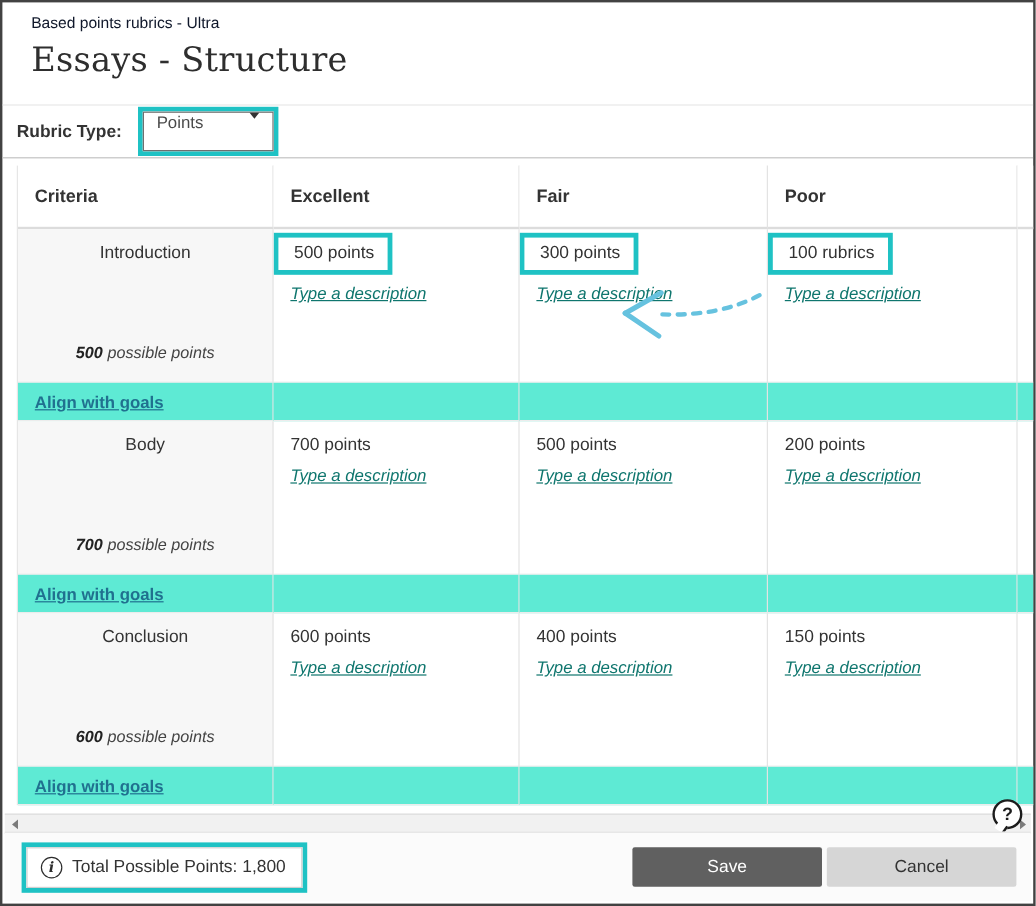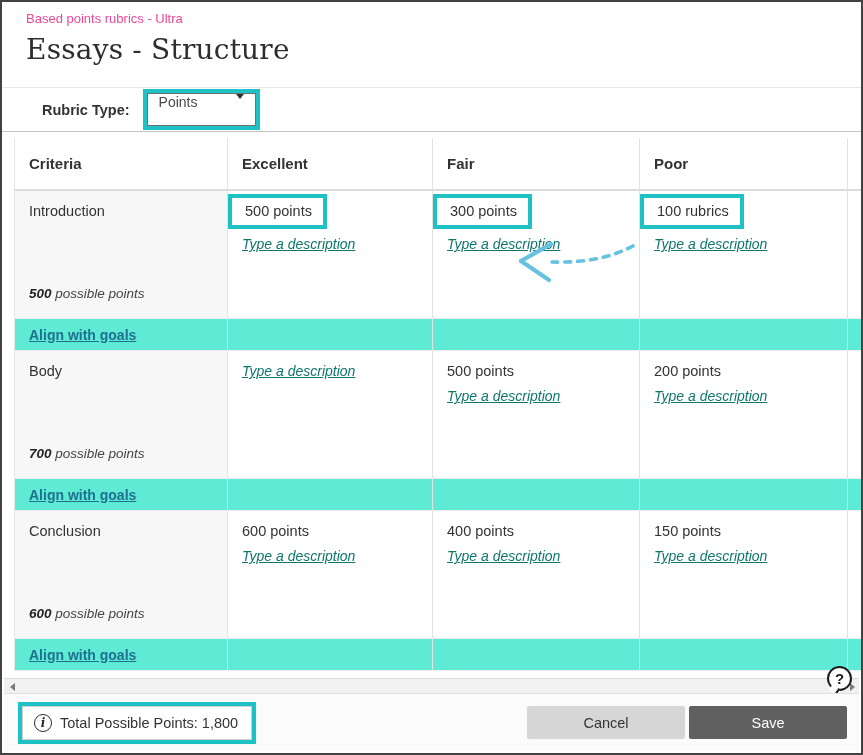--- a/index.html
+++ b/index.html
@@ -7,35 +7,35 @@
   body {
     font-family:"Liberation Sans", sans-serif;
     background:#fff;
     border:2px solid #424242;
     position:relative;
     overflow:hidden;
     color:#333;
   }
   
   .top-header { padding:9px 24px 0 24px; height:86px; border-bottom:1px solid #e8e8e8; }
-  .breadcrumb { font-size:13px; color:#ec4899; }
+  .breadcrumb { font-size:13px; color:#0f172a; }
   .page-title { font-family:"DejaVu Serif", serif; font-size:28px; font-weight:400; color:#2e2e2e; margin-top:7px; letter-spacing:.2px; }
   
-  .type-bar { height:44px; display:flex; align-items:center; padding-left:40px; border-bottom:1px solid #c3c3c3; }
+  .type-bar { height:44px; display:flex; align-items:center; padding-left:12px; border-bottom:1px solid #c3c3c3; }
   .type-label { font-size:14.5px; font-weight:bold; color:#333; margin-right:13px; }
   .hl { border:4px solid #1fc2c4; background:#fff; }
   .dropdown { width:109px; height:33px; border:1px solid #6f6f6f; background:#fff; display:flex; align-items:flex-start; justify-content:space-between; padding:0 11px; cursor:pointer; }
   .dropdown-value { font-size:14px; color:#4a4a4a; }
   .caret { width:0; height:0; border-left:4px solid transparent; border-right:4px solid transparent; border-top:5px solid #333; }
   
   .rubric { margin:6px 0 0 12px; width:849px; display:grid;
             grid-template-columns:213px 205px 207px 208px 1fr;
             grid-template-rows:53px 128px 32px 128px 32px 128px 32px;
             border-left:1px solid #e6e6e6; }
-  .cell { border-right:1px solid #e3e3e3; border-bottom:1px solid #ececec; padding:12px 14px; overflow:hidden; }
+  .cell { border-right:1px solid #e3e3e3; border-bottom:1px solid #ececec; padding:12px 14px; overflow:hidden;align-items:center; }
   .cell.sliver { border-right:none; padding:0; }
   .hcell { background:#fff; border-bottom:2px solid #dcdcdc; font-size:15px; font-weight:bold; display:flex; align-items:center; }
   .crit { background:#f7f7f7; display:flex; flex-direction:column; justify-content:space-between; padding-bottom:17px; }
   .crit-title { font-size:14.5px; color:#333; }
   .possible { font-size:13.5px; color:#444;font-style:italic; }
   .possible b { color:#222; }
   .pts-label { font-size:14.5px; color:#333; margin-bottom:9px; white-space:nowrap; }
   .desc { font-size:14px; font-style:italic; color:#0f766e;text-decoration:underline; }
   .hlbox { display:inline-block; border:4px solid #1fc2c4; background:#fff; padding:5px 11px 6px 13px; margin:-9px 0 -2px -14px; }
   .alignrow { background:#5eead4; display:flex; align-items:center; padding-top:0; padding-bottom:0; }
@@ -117,20 +117,21 @@
   <div class="cell alignrow"></div>
   <div class="cell alignrow"></div>
   <div class="cell alignrow"></div>
   <div class="cell alignrow sliver"></div>
 
   <div class="cell crit">
     <div class="crit-title">Body</div>
     <div class="possible"><b>700</b> <span>possible points</span></div>
   </div>
   <div class="cell pts">
+    <div class="pts-label">700 points</div>
     <div class="desc">Type a description</div>
   </div>
   <div class="cell pts">
     <div class="pts-label">500 points</div>
     <div class="desc">Type a description</div>
   </div>
   <div class="cell pts">
     <div class="pts-label">200 points</div>
     <div class="desc">Type a description</div>
   </div>
@@ -188,16 +189,16 @@
 </div>
 
 <div class="footer">
   <div class="total-badge">
     <div class="total-inner">
       <span class="info-icon">i</span>
       <span class="total-text">Total Possible Points: 1,800</span>
     </div>
   </div>
   <div class="footer-buttons">
+    <button class="btn btn-save">Save</button>
     <button class="btn btn-cancel">Cancel</button>
-    <button class="btn btn-save">Save</button>
   </div>
 </div>
 
 </body></html>

